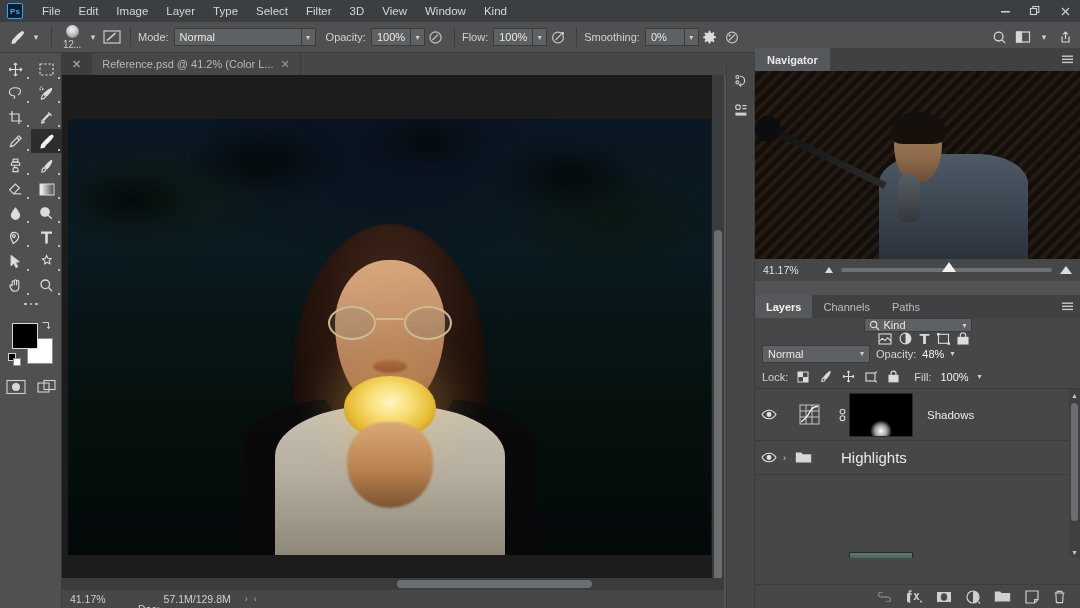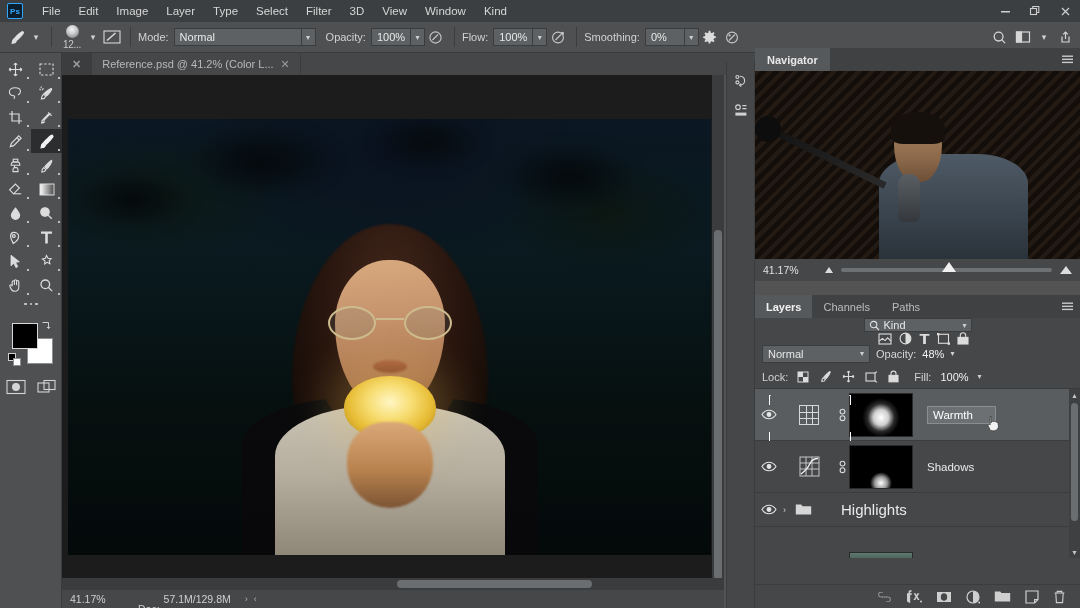--- a/index.html
+++ b/index.html
@@ -911,45 +911,20 @@
           </svg>
         </span>
       </span>
       <span style="margin-left:6px">Fill:</span>
       <span style="color:#f0f0f0">100%</span>
       <span style="font-size:8px;color:#cfcfcf">▾</span>
     </div>
 
     <div class="layer-list">
 
-      <div class="layer-row selected">
-        <span class="eye">
-          <svg width="16" height="11" viewBox="0 0 16 11" fill="none" stroke="#e4e4e4" stroke-width="1.1">
-            <path d="M1 5.5C2.8 2.6 5.2 1.2 8 1.2s5.2 1.4 7 4.3c-1.8 2.9-4.2 4.3-7 4.3S2.8 8.4 1 5.5z"></path>
-            <circle cx="8" cy="5.5" r="1.9" fill="#e4e4e4"></circle>
-          </svg>
-        </span>
-        <span class="thumb-box">
-          <span class="adj-icon"></span>
-          <span class="sel-frame"></span>
-        </span>
-        <span class="chain">
-          <svg width="9" height="14" viewBox="0 0 9 14" fill="none" stroke="#d8d8d8" stroke-width="1.1">
-            <circle cx="4.5" cy="3.6" r="2.4"></circle>
-              <circle cx="4.5" cy="10.2" r="2.4"></circle>
-          </svg>
-        </span>
-        <span class="mask-thumb mask-warmth"></span>
-        <span class="layer-name name-editing">Warmth</span>
-        <span class="cursor-hand">
-          <svg width="13" height="17" viewBox="0 0 13 17" fill="#f2f2f2" stroke="#333" stroke-width=".7">
-            <path d="M3.2 1.4c.6 0 1 .5 1 1.1v5.2l.9-1c.4-.5 1.2-.5 1.6 0l.2.3.5-.4c.5-.4 1.2-.2 1.5.3l.2.4.5-.2c.6-.2 1.2.2 1.3.8l.5 3.1c.2 1.5-.5 3-1.8 3.8l-.7.4c-.6.4-1.3.6-2 .6H5.4c-1 0-1.9-.5-2.4-1.4L1.2 11c-.3-.5-.1-1.2.4-1.5.5-.3 1.1-.2 1.5.2l.1.1V2.5c0-.6.4-1.1 1-1.1z"></path>
-          </svg>
-        </span>
-      </div>
 
       <div class="layer-row">
         <span class="eye">
           <svg width="16" height="11" viewBox="0 0 16 11" fill="none" stroke="#e4e4e4" stroke-width="1.1">
             <path d="M1 5.5C2.8 2.6 5.2 1.2 8 1.2s5.2 1.4 7 4.3c-1.8 2.9-4.2 4.3-7 4.3S2.8 8.4 1 5.5z"></path>
             <circle cx="8" cy="5.5" r="1.9" fill="#e4e4e4"></circle>
           </svg>
         </span>
         <span class="thumb-box">
           <svg width="21" height="21" viewBox="0 0 21 21" fill="none" stroke="#c6c6c6" stroke-width="1">

